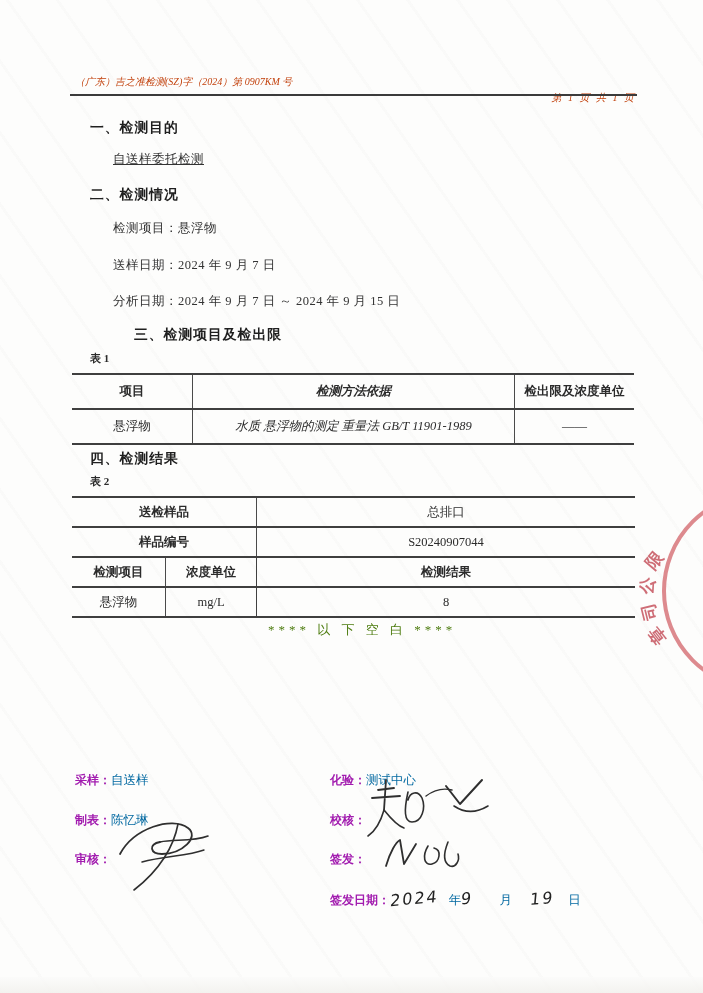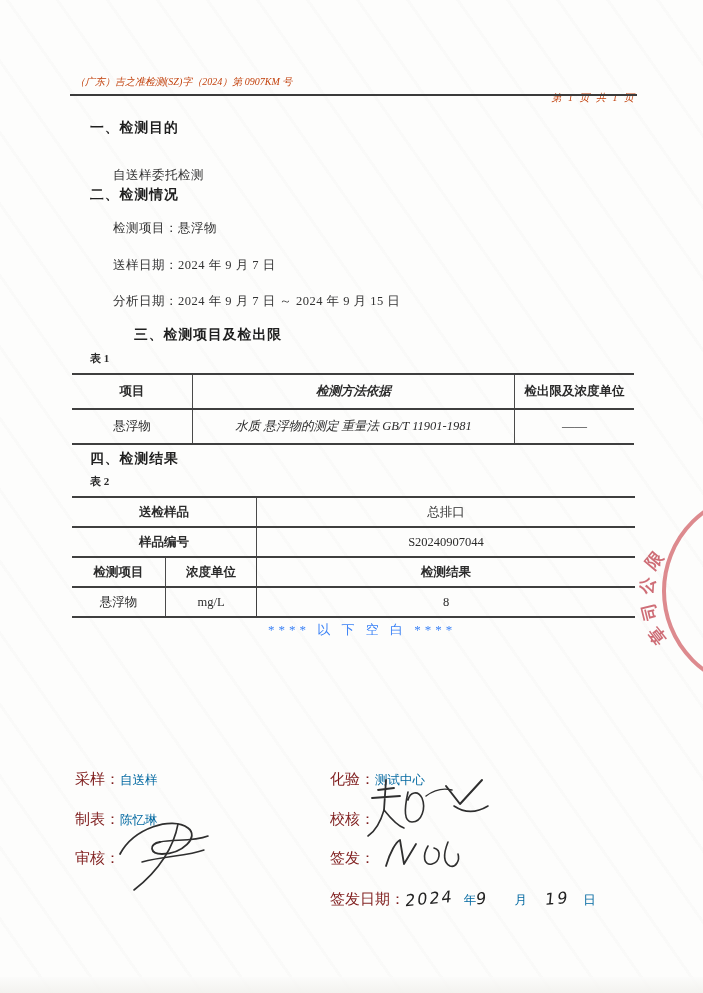--- a/index.html
+++ b/index.html
@@ -44,23 +44,23 @@
   
   .t2{position:absolute;left:72px;top:496px;width:563px;border-top:2px solid #3f3f3f;font-size:12.5px;}
   .t2 .row{display:flex;height:28px;border-bottom:2px solid #3f3f3f;}
   .t2 .c{display:flex;align-items:center;justify-content:center;box-sizing:border-box;text-align:center;}
   .t2 .lab{font-weight:bold;}
   .t2 .w185{width:185px;border-right:1px solid #4a4a4a;text-align:right;}
   .t2 .w94{width:94px;border-right:1px solid #4a4a4a;}
   .t2 .w91{width:91px;border-right:1px solid #404040;}
   .t2 .rest{flex:1;}
 
-  .blank-line{font-size:13px;color:#3b82f6;letter-spacing:4px;text-align:center;}
-
-  .foot-label{font-weight:normal;font-size:15px;color:#7f1d1d;}
+  .blank-line{font-size:13px;color:#4d7c0f;letter-spacing:4px;text-align:center;}
+
+  .foot-label{font-weight:bold;font-size:12px;color:#a21caf;}
   .foot-val{font-weight:normal;font-size:12.5px;color:#0369a1;}
 
   .sig{position:absolute;pointer-events:none;}
   .sig path{fill:none;stroke:#2f2f2f;stroke-linecap:round;stroke-linejoin:round;}
 
   .hand{
     display:inline-block;
     font-family:"DejaVu Sans",sans-serif;
     font-size:16px;color:#222;
     transform:rotate(-5deg) skewX(-10deg);
@@ -84,39 +84,39 @@
 </head>
 <body>
 
 <div id="page">
 
   <div class="abs hdr-text" style="left:75px;top:76px;">（广东）吉之准检测(SZ)字（2024）第 0907KM 号</div>
   <div class="abs hdr-text" style="right:67px;top:76px;letter-spacing:2px;margin-top:16px;">第 1 页 共 1 页</div>
   <div class="hdr-rule"></div>
 
   <div class="abs h1" style="left:90px;top:119px;">一、检测目的</div>
-  <div class="abs body-text" style="left:113px;top:168px;">自送样委托检测</div>
+  <div class="abs body-text" style="left:113px;top:152px;text-decoration:underline;">自送样委托检测</div>
 
   <div class="abs h1" style="left:90px;top:186px;">二、检测情况</div>
   <div class="abs body-text" style="left:113px;top:221px;">检测项目：悬浮物</div>
   <div class="abs body-text" style="left:113px;top:258px;">送样日期：2024 年 9 月 7 日</div>
   <div class="abs body-text" style="left:113px;top:294px;">分析日期：2024 年 9 月 7 日  ～  2024 年 9 月 15 日</div>
 
   <div class="abs h1" style="left:90px;top:326px;margin-left:44px;">三、检测项目及检出限</div>
   <div class="abs tbl-label" style="left:90px;top:352px;">表 1</div>
 
   <div class="t1">
     <div class="row hrow">
       <div class="c c1">项目</div>
       <div class="c c2">检测方法依据</div>
       <div class="c c3">检出限及浓度单位</div>
     </div>
     <div class="row drow">
       <div class="c c1">悬浮物</div>
-      <div class="c c2">水质 悬浮物的测定 重量法 GB/T 11901-1981</div>
+      <div class="c c2">水质 悬浮物的测定 重量法 GB/T 11901-1989</div>
       <div class="c c3">——</div>
     </div>
   </div>
 
   <div class="abs h1" style="left:90px;top:450px;">四、检测结果</div>
   <div class="abs tbl-label" style="left:90px;top:475px;">表 2</div>
 
   <div class="t2">
     <div class="row">
       <div class="c lab w185">送检样品</div>

